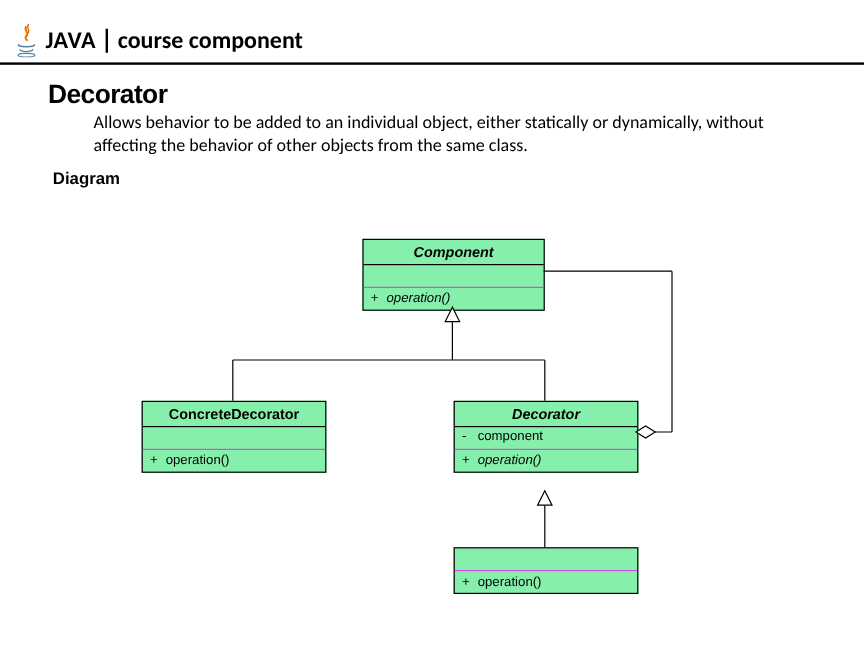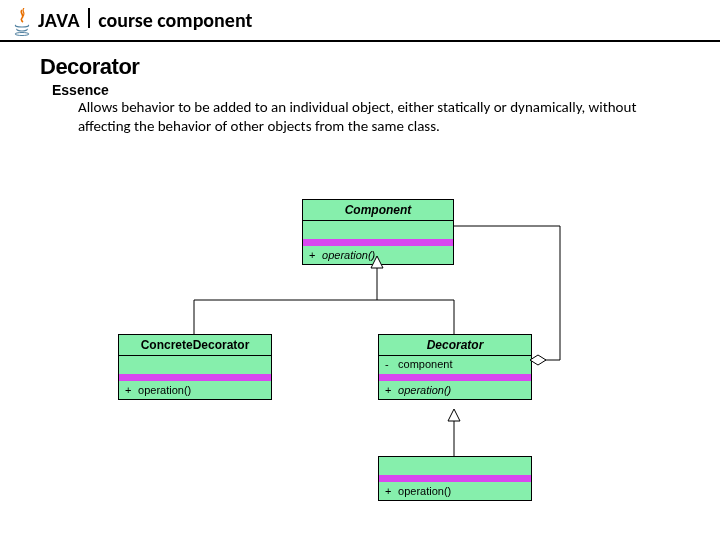--- a/index.html
+++ b/index.html
@@ -1,29 +1,29 @@
 <!DOCTYPE html>
 <html><head>
 <meta charset="utf-8">
 <style>
   html,body{margin:0;padding:0;width:720px;height:540px;background:#fff;font-family:Calibri,Arial,sans-serif;color:#000}
-  .header{display:flex;align-items:flex-start;padding:8px 12px 4px 12px;border-bottom:2px solid #000}
+  .header{display:flex;align-items:center;padding:20px 12px 4px 12px;border-bottom:2px solid #000}
   .logo{width:20px;height:28px;margin-right:6px}
   .brand{font-weight:900;font-size:20px;letter-spacing:0.5px}
   .divider{width:2px;height:20px;background:#000;margin:0 8px}
   .subtitle{font-weight:900;font-size:20px}
   .content{padding:8px 28px 0 44px}
   .title{font-family:"Arial Black",Arial,sans-serif;font-weight:900;font-size:22px;margin:4px 0 2px -4px;letter-spacing:-0.5px}
   .section-h{font-family:"Arial Black",Arial,sans-serif;font-weight:900;font-size:14px;margin:2px 0 0 8px}
   .essence{font-size:15px;margin:0 10px 0 34px;line-height:1.25}
   .diagram-wrap{margin-top:8px}
   .uml{border:1px solid #000;background:#86efac;position:absolute}
   .uml .name{font-weight:bold;font-style:italic;text-align:center;font-size:12px;padding:3px 4px;border-bottom:1px solid #000;font-family:Verdana,Arial,sans-serif}
   .uml .name.plain{font-style:normal}
-  .uml .attrs{border-bottom:7px solid #d946ef;font-size:11px;padding:2px 6px;font-family:Verdana,Arial,sans-serif;min-height:14px}
+  .uml .attrs{border-bottom:1px solid #d946ef;font-size:11px;padding:2px 6px;font-family:Verdana,Arial,sans-serif;min-height:14px}
   .uml .ops{font-size:11px;padding:3px 6px;font-family:Liberation Sans, sans-serif}
   .vis{display:inline-block;width:10px}
   svg.lines{position:absolute;top:0;left:0;pointer-events:none}
 </style>
 </head>
 <body>
 
 <div class="header">
   <span class="logo">
     <svg viewBox="0 0 20 28" width="20" height="28">
@@ -34,22 +34,24 @@
       <ellipse cx="10" cy="26" rx="7" ry="1.5" stroke="#5382a1" stroke-width="1" fill="none"></ellipse>
     </svg>
   </span>
   <span class="brand">JAVA</span>
   <span class="divider"></span>
   <span class="subtitle">course component</span>
 </div>
 
 <div class="content">
   <div class="title">Decorator</div>
-  <div class="section-h">Essence</div>
   <div class="essence">Allows behavior to be added to an individual object, either statically or dynamically, without affecting the behavior of other objects from the same class.</div>
+  <div class="diagram-wrap">
+    <div class="section-h" style="margin-left:0">Diagram</div>
+  </div>
 </div>
 
 <div class="uml" style="left:302px;top:199px;width:150px">
   <div class="name">Component</div>
   <div class="attrs"></div>
   <div class="ops"><span class="vis">+</span> <span style="font-style:italic">operation()</span></div>
 </div>
 
 <div class="uml" style="left:118px;top:334px;width:152px">
   <div class="name plain">ConcreteDecorator</div>

